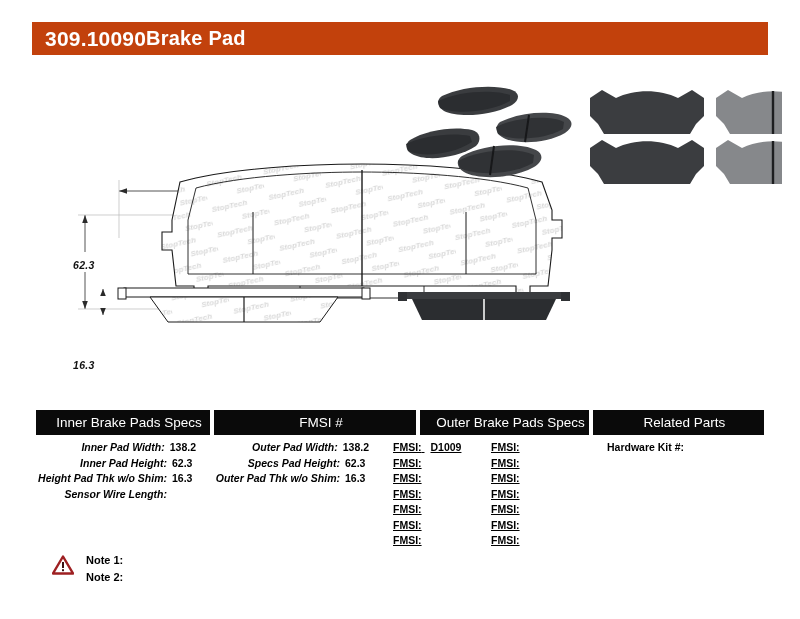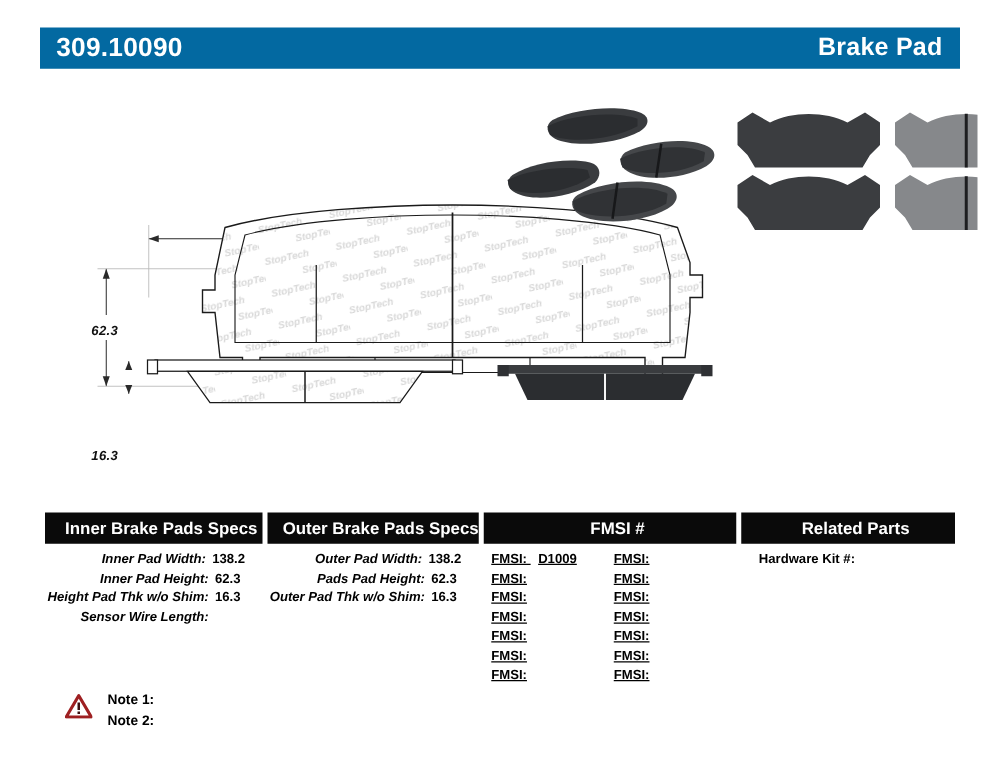--- a/index.html
+++ b/index.html
@@ -16,24 +16,23 @@
     overflow: hidden;
   }
 
   
   .title-bar {
     position: absolute;
     left: 32px;
     top: 22px;
     width: 736px;
     height: 33px;
-    background: #0369a1;
+    background: #c2410c;
     display: flex;
     align-items: center;
-    justify-content: space-between;
     box-sizing: border-box;
     padding: 0 14px 0 13px;
   }
   .title-bar .part-number {
     color: #ffffff;
     font-size: 21px;
     font-weight: bold;
     letter-spacing: 0.2px;
   }
   .title-bar .product-type {
@@ -80,21 +79,21 @@
   }
   .spec-header-row {
     display: flex;
     height: 25px;
     gap: 4px;
   }
   .spec-header-cell {
     background: #0a0a0a;
     color: #fff;
     font-size: 13.5px;
-    font-weight: bold;
+    font-weight: normal;
     display: flex;
     align-items: center;
     justify-content: center;
     box-sizing: border-box;
     padding-left: 12px;
   }
   .col-inner  { width: 175px; }
   .col-outer  { width: 170px; }
   .col-fmsi   { width: 203px; }
   .col-related{ width: 172px; }
@@ -307,22 +306,22 @@
     <rect x="165" y="10" width="9" height="9" fill="#2f3134"></rect>
     <path d="M 16 17 L 160 17 L 150 38 L 26 38 Z" fill="#2b2d30"></path>
     <line x1="88" y1="17" x2="88" y2="38" stroke="#f4f4f4" stroke-width="1.6"></line>
   </svg>
 </div>
 
 <div class="spec-table">
 
   <div class="spec-header-row">
     <div class="spec-header-cell col-inner">Inner Brake Pads Specs</div>
+    <div class="spec-header-cell col-fmsi">FMSI #</div>
     <div class="spec-header-cell col-outer">Outer Brake Pads Specs</div>
-    <div class="spec-header-cell col-fmsi">FMSI #</div>
     <div class="spec-header-cell col-related">Related Parts</div>
   </div>
 
   <div class="spec-body-row">
 
     <div class="spec-body-cell col-inner kv-list">
       <div class="kv-line">
         <span class="kv-label">Inner Pad Width:</span>
         <span class="kv-value">138.2</span>
       </div>
@@ -339,21 +338,21 @@
         <span class="kv-value"></span>
       </div>
     </div>
 
     <div class="spec-body-cell col-outer kv-list">
       <div class="kv-line">
         <span class="kv-label">Outer Pad Width:</span>
         <span class="kv-value">138.2</span>
       </div>
       <div class="kv-line">
-        <span class="kv-label">Pads Pad Height:</span>
+        <span class="kv-label">Specs Pad Height:</span>
         <span class="kv-value">62.3</span>
       </div>
       <div class="kv-line">
         <span class="kv-label">Outer Pad Thk w/o Shim:</span>
         <span class="kv-value">16.3</span>
       </div>
     </div>
 
     <div class="spec-body-cell col-fmsi">
       <div class="fmsi-wrap">

